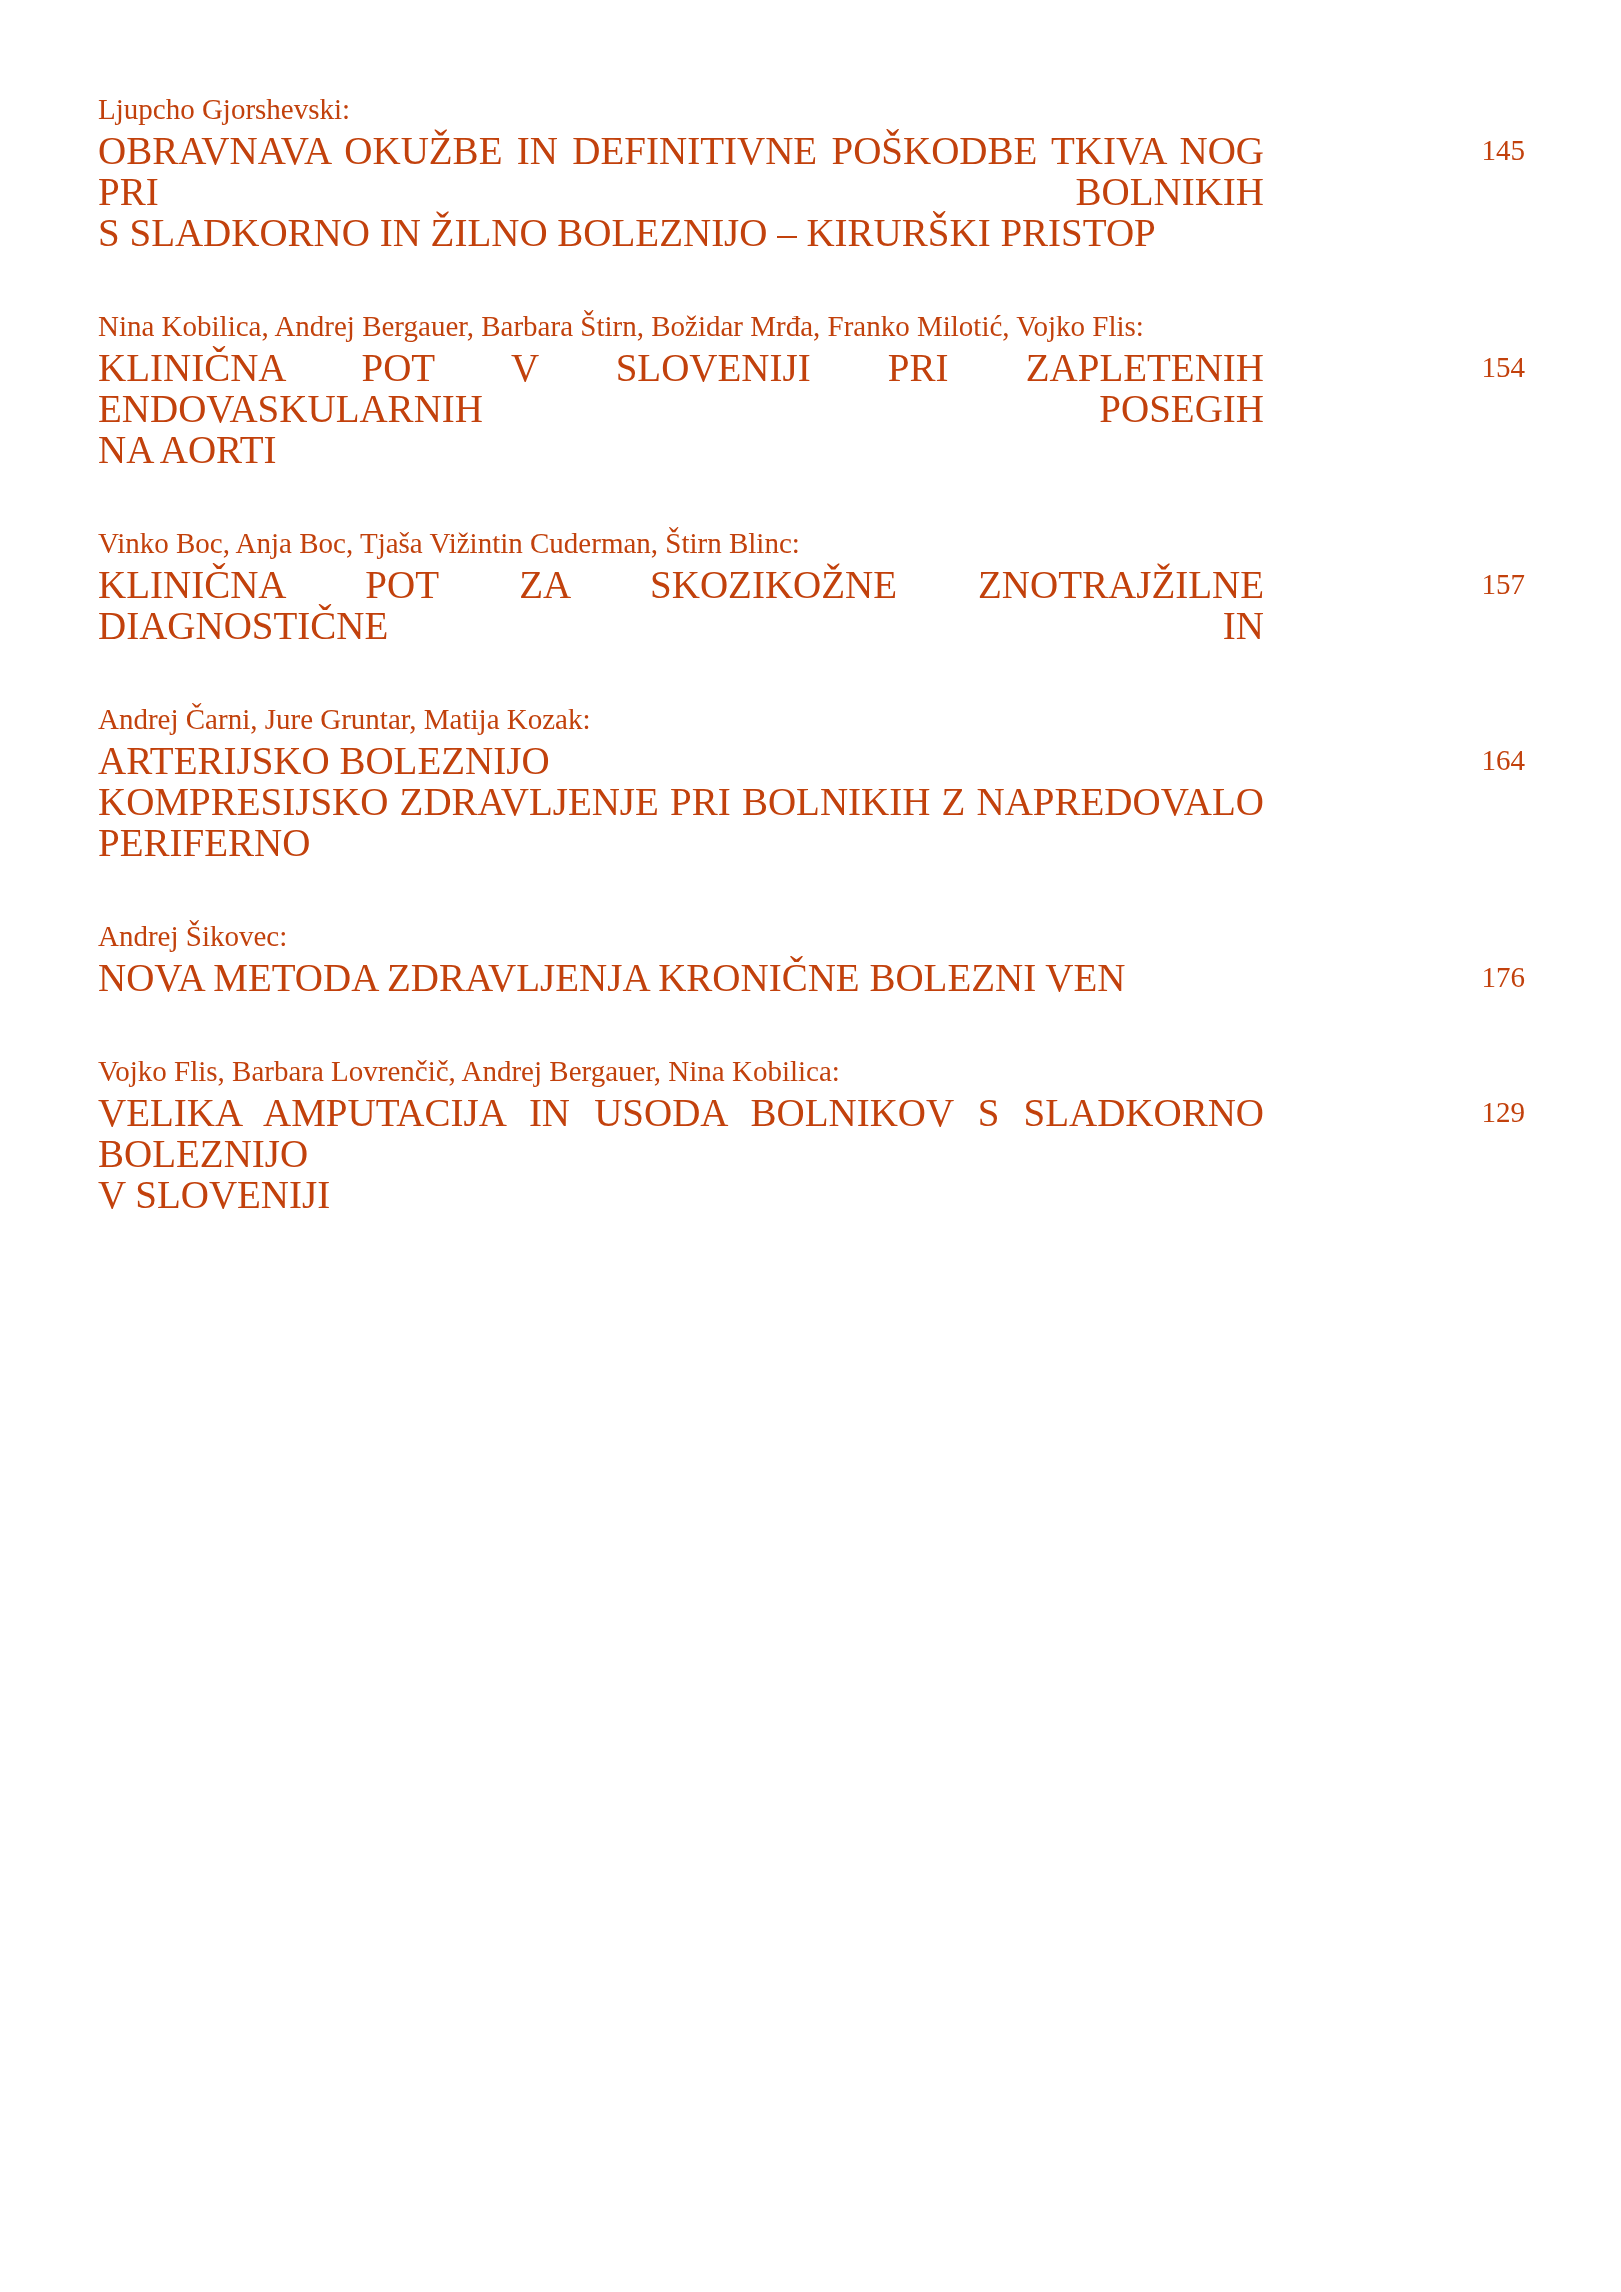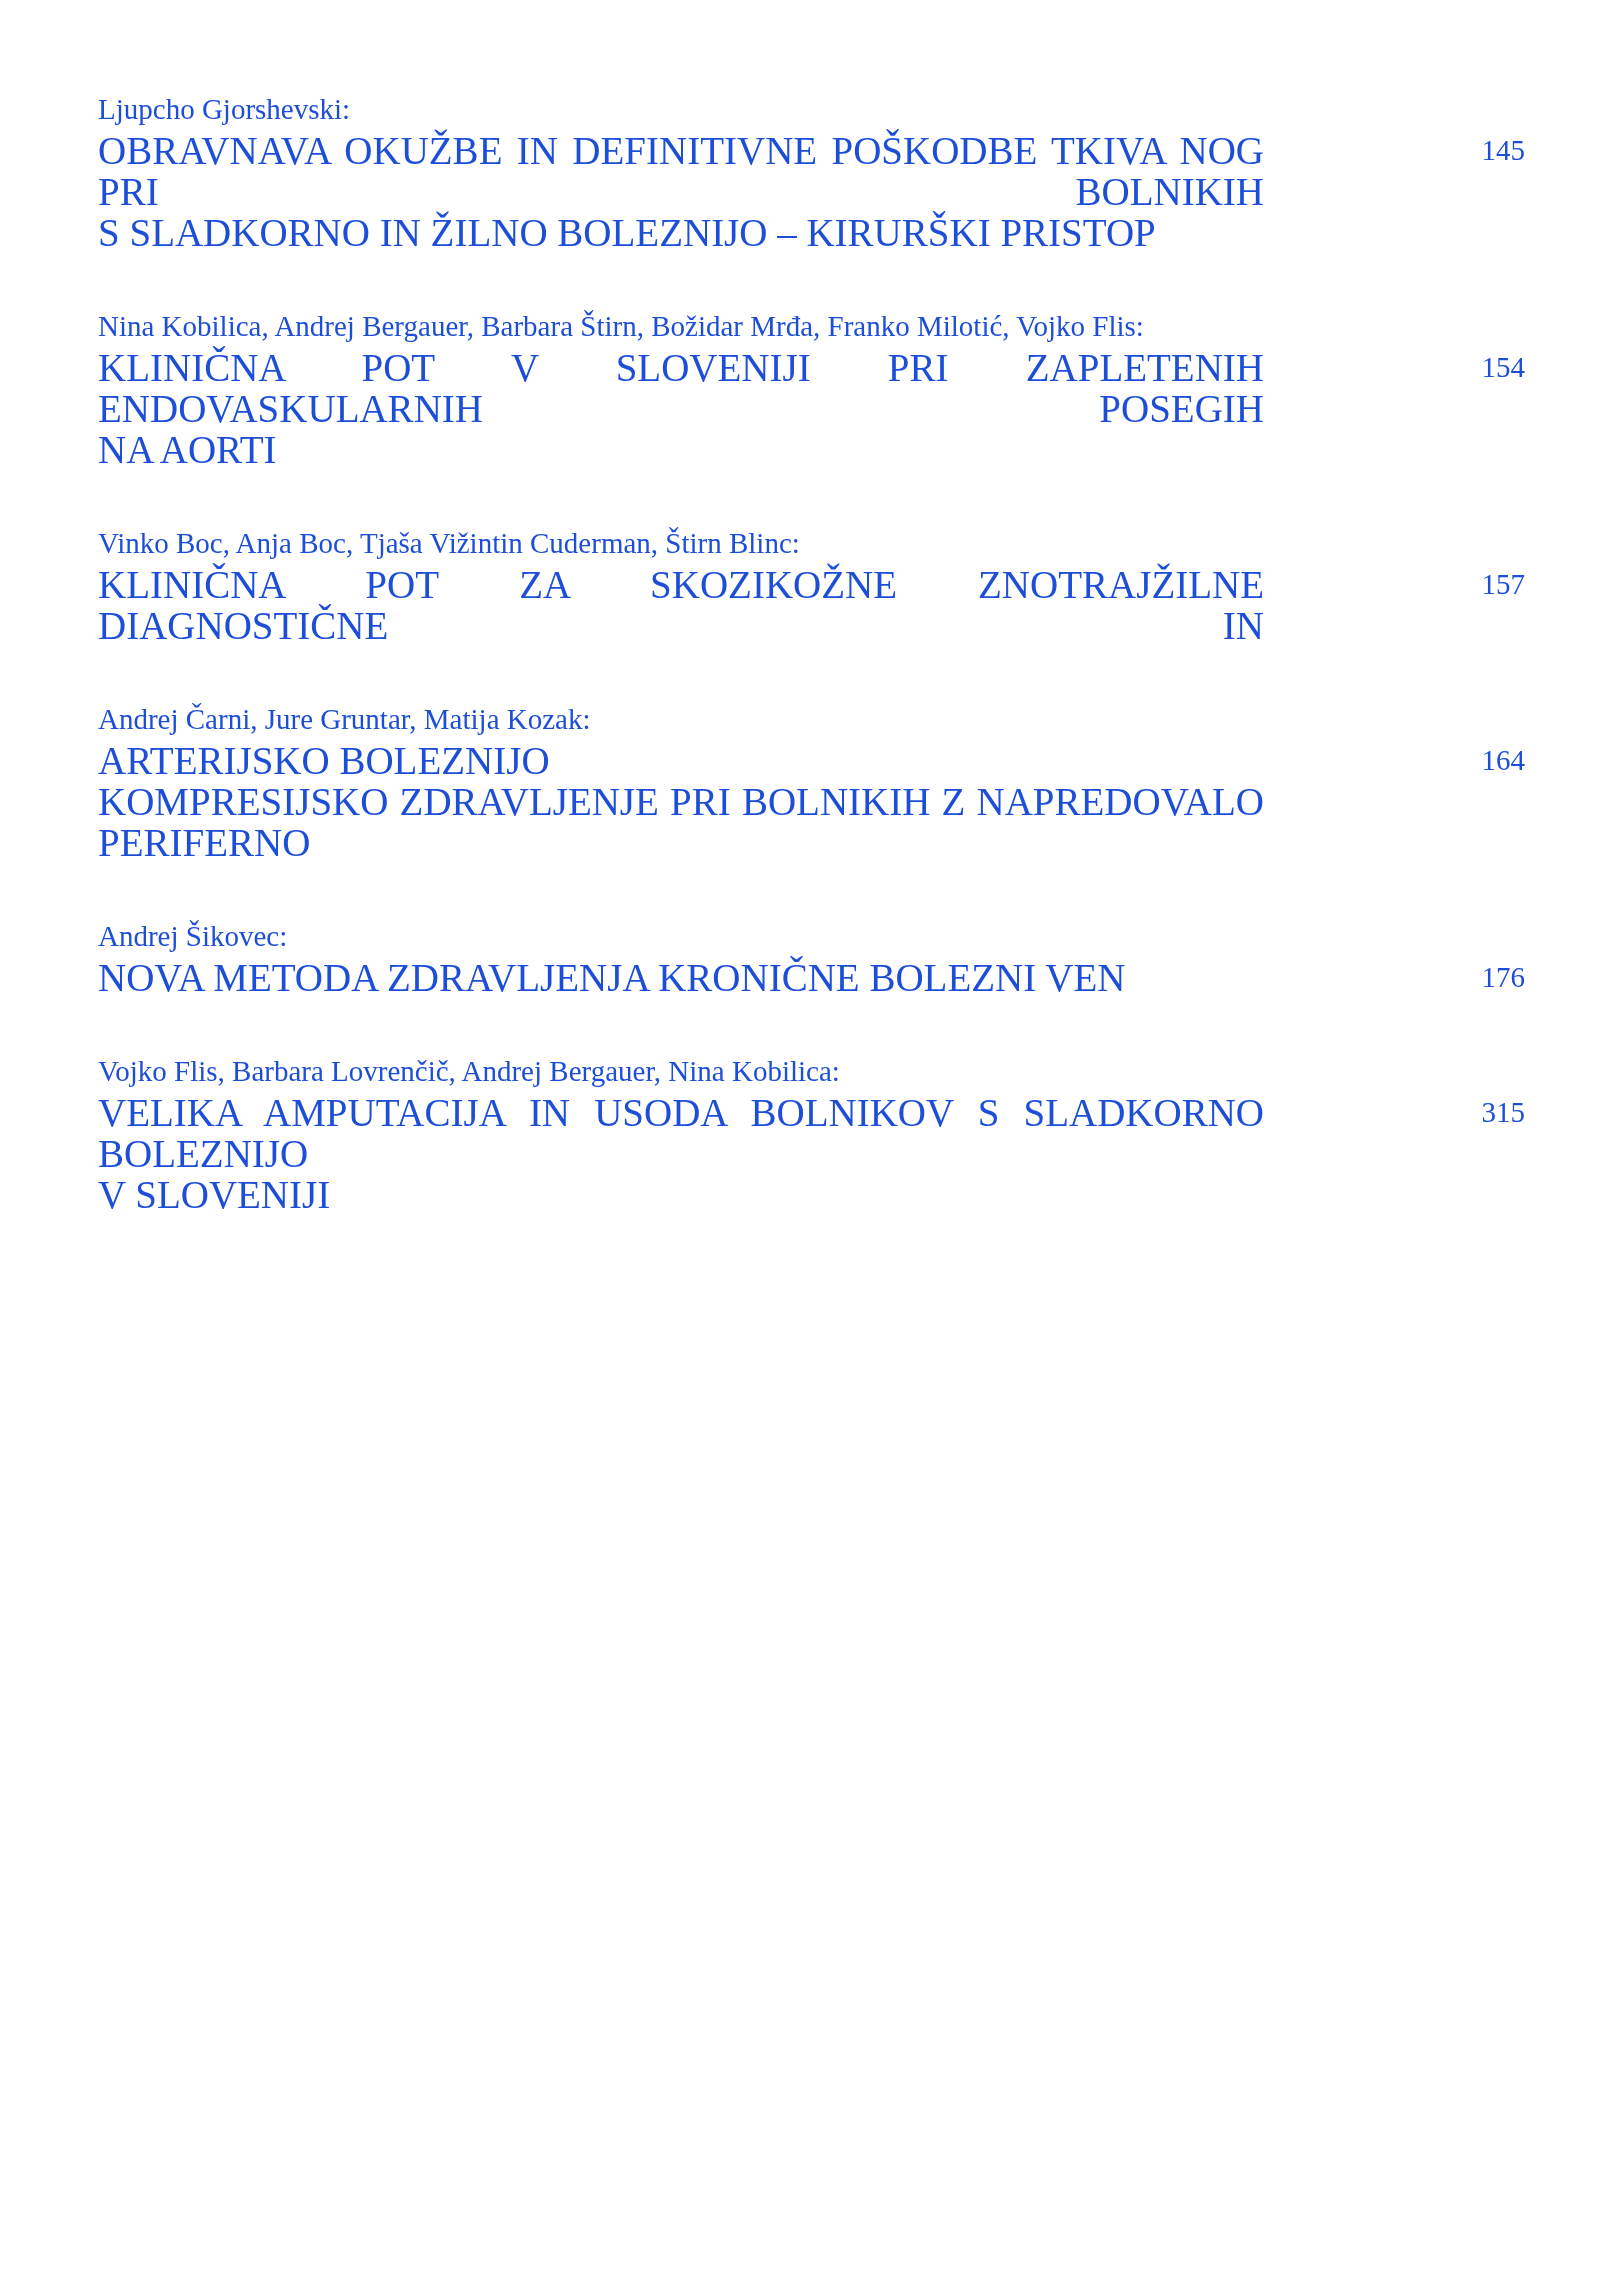--- a/index.html
+++ b/index.html
@@ -7,21 +7,21 @@
     padding: 0;
     background: #ffffff;
   }
   .page {
     position: relative;
     width: 1621px;
     height: 2293px;
     background: #ffffff;
     overflow: hidden;
     font-family: "Liberation Serif", "DejaVu Serif", serif;
-    color: #1d4ed8;
+    color: #c2410c;
   }
   .toc {
     position: absolute;
     left: 98px;
     top: 89px;
     width: 1427px;
   }
   .entry {
     position: relative;
     margin-bottom: 53px;
@@ -99,18 +99,18 @@
       </div>
       <div class="pageno">176</div>
     </div>
 
     <div class="entry">
       <div class="authors">Vojko Flis, Barbara Lovrenčič, Andrej Bergauer, Nina Kobilica:</div>
       <div class="title">
         <div class="tline j">VELIKA AMPUTACIJA IN USODA BOLNIKOV S SLADKORNO BOLEZNIJO</div>
         <div class="tline">V SLOVENIJI</div>
       </div>
-      <div class="pageno">315</div>
+      <div class="pageno">129</div>
     </div>
 
   </div>
 </div>
 
 
 </body></html>

